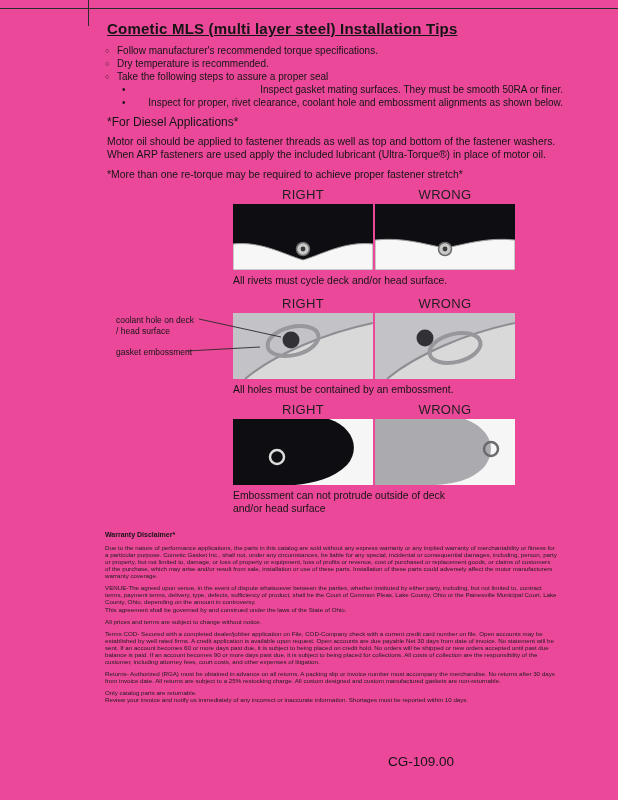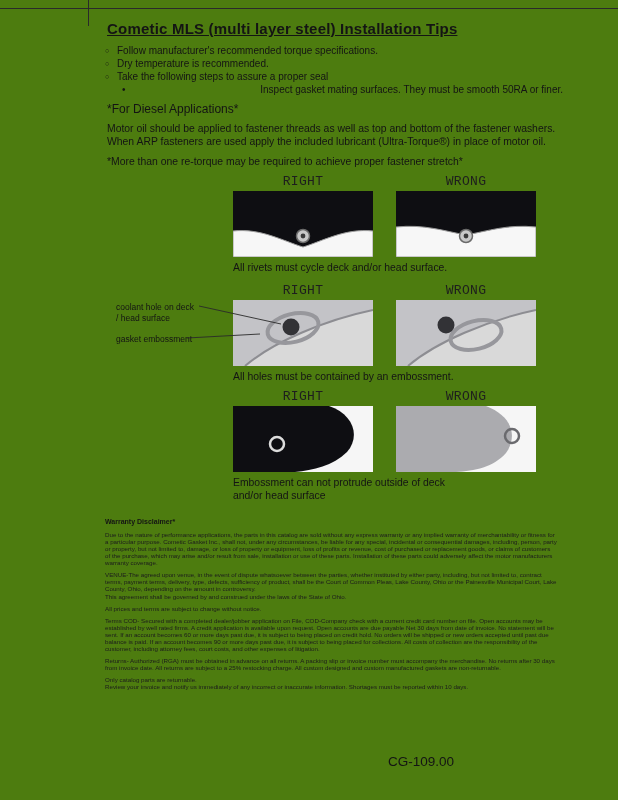--- a/index.html
+++ b/index.html
@@ -1,39 +1,39 @@
 <!DOCTYPE html>
 <html><head>
 <meta charset="utf-8">
 <style>
   * { margin:0; padding:0; box-sizing:border-box; }
   html,body { background:#ffffff; }
   .page {
-    position:relative; width:618px; height:800px; background:#4d7c0f;
+    position:relative; width:618px; height:800px; background:#ec4899;
     font-family:"Liberation Sans","DejaVu Sans",sans-serif; color:#141414; overflow:hidden;
   }
   .top-rule { position:absolute; left:0; top:8px; width:618px; height:1px; background:#2a2a2a; }
   .left-tick { position:absolute; left:88px; top:0; width:1px; height:26px; background:#2a2a2a; }
 
   .content { position:absolute; left:105px; top:20px; width:458px; }
 
   .title { font-size:15px; font-weight:bold; text-decoration:underline; margin:0 0 7px 2px; letter-spacing:.2px; }
 
   .tips { margin-top:5px; }
   .tip { font-size:10px; line-height:1.3; position:relative; padding-left:12px; }
   .tip.l1::before { content:"○"; position:absolute; left:0; top:2px; font-size:7px; }
   .tip.l2 { margin-left:15px;text-align:right; }
   .tip.l2::before { content:"•"; position:absolute; left:2px; top:0; font-size:10px; }
 
   .diesel-h { font-size:12px; font-weight:normal; margin:6px 0 6px 2px; }
   .bodyp { font-size:10.4px; line-height:1.25; margin:0 0 7px 2px; width:452px; }
   .note { margin-top:2px; margin-bottom:0; }
 
   .diag { margin:6px 0 0 128px; width:300px; }
-  .pair { display:flex; gap:23px;font-family:Liberation Mono, monospace; }
+  .pair { display:flex; gap:2px; }
   .panel { width:140px; }
   .ph { text-align:center; font-size:13px; color:#1e1e1e; line-height:15px; margin-bottom:2px; letter-spacing:.3px; }
   .panel-img svg { display:block; width:140px; height:66px; }
   .cap { font-size:10.4px; margin-top:4px; line-height:1.25; }
   .cap3 { width:235px; }
 
   .diag2 { position:relative; margin-top:9px; }
   .diag3 { margin-top:6px; }
   .ann { position:absolute; font-size:8.5px; line-height:1.3; color:#141414; }
   .ann1 { left:-117px; top:19px; width:82px; }
@@ -55,20 +55,21 @@
 
   <div class="content">
 
     <h1 class="title">Cometic MLS (multi layer steel) Installation Tips</h1>
 
     <div class="tips">
       <div class="tip l1">Follow manufacturer's recommended torque specifications.</div>
       <div class="tip l1">Dry temperature is recommended.</div>
       <div class="tip l1">Take the following steps to assure a proper seal</div>
       <div class="tip l2">Inspect gasket mating surfaces.  They must be smooth 50RA or finer.</div>
+      <div class="tip l2">Inspect for proper, rivet clearance, coolant hole and embossment alignments as shown below.</div>
     </div>
 
     <h2 class="diesel-h">*For Diesel Applications*</h2>
     <p class="bodyp">Motor oil should be applied to fastener threads as well as top and bottom of the fastener washers. When ARP fasteners are used apply the included lubricant (Ultra-Torque®) in place of motor oil.</p>
     <p class="bodyp note">*More than one re-torque may be required to achieve proper fastener stretch*</p>
 
     <div class="diag">
       <div class="pair">
         <div class="panel">
           <div class="ph">RIGHT</div>

